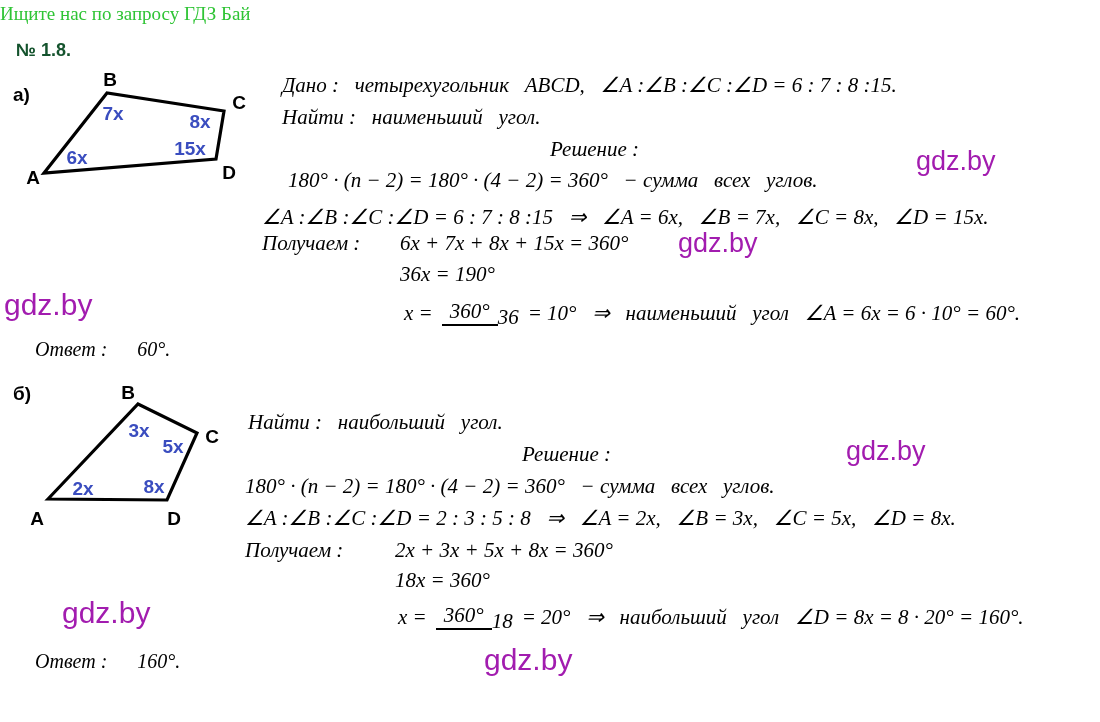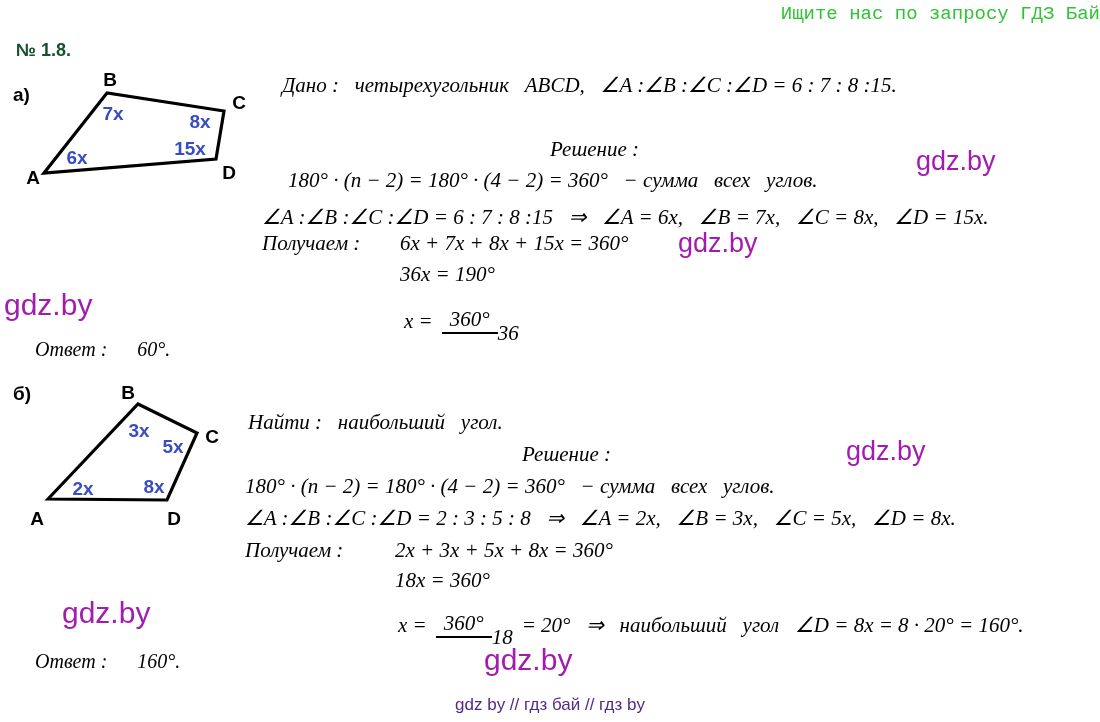--- a/index.html
+++ b/index.html
@@ -9,22 +9,22 @@
     width: 1100px;
     height: 722px;
     background: #ffffff;
     overflow: hidden;
     font-family: "Liberation Serif", serif;
   }
   .abs { position: absolute; }
   .header-line {
     position: absolute;
     top: 3px; left: 0; width: 100%;
-    text-align: right;
-    font-family: Liberation Mono, monospace;
+    text-align: left;
+    font-family: Liberation Serif, serif;
     font-size: 19px;
     font-weight: 500;
     color: #2fc435;
   }
   .footer-line {
     position: absolute;
     top: 695px; left: 0; width: 100%;
     text-align: center;
     font-family: "Liberation Sans", sans-serif;
     font-size: 17px;
@@ -65,21 +65,21 @@
   }
   .frac {
     display: inline-flex;
     flex-direction: row;
     align-items: center;
   }
   .frac .num {
     padding: 0 8px 1px 8px;
     border-bottom: 2px solid #000;
   }
-  .frac .den { padding-top: 9px; margin-top: 16px; }
+  .frac .den { padding-top: 9px; }
   .answer-row {
     display: flex;
     align-items: baseline;
     gap: 30px;
   }
   .answer-row .math { font-size: 20px; }
   svg { display: block; }
   svg .edge { fill: none; stroke: #000; stroke-width: 3.2px; stroke-linejoin: miter; }
   svg text.vertex {
     font-family: "Liberation Sans", sans-serif;
@@ -107,35 +107,37 @@
     <text class="vertex" x="110" y="28" text-anchor="middle">B</text>
     <text class="vertex" x="239" y="51" text-anchor="middle">C</text>
     <text class="vertex" x="229" y="121" text-anchor="middle">D</text>
     <text class="angle" x="77" y="106" text-anchor="middle">6x</text>
     <text class="angle" x="113" y="62" text-anchor="middle">7x</text>
     <text class="angle" x="200" y="70" text-anchor="middle">8x</text>
     <text class="angle" x="190" y="97" text-anchor="middle">15x</text>
   </svg>
 
   <div class="abs math" style="left:282px; top:73px;">Дано :   четырехугольник   ABCD,   ∠A :∠B :∠C :∠D = 6 : 7 : 8 :15.</div>
+  <div class="abs math" style="left:282px; top:105px;">Найти :   наименьший   угол.</div>
   <div class="abs math" style="left:550px; top:137px;">Решение :</div>
   <div class="abs math" style="left:288px; top:168px;">180° · (n − 2) = 180° · (4 − 2) = 360°   − сумма   всех   углов.</div>
   <div class="abs wm" style="left:916px; top:146px;">gdz.by</div>
   <div class="abs math" style="left:262px; top:205px;">∠A :∠B :∠C :∠D = 6 : 7 : 8 :15   ⇒   ∠A = 6x,   ∠B = 7x,   ∠C = 8x,   ∠D = 15x.</div>
   <div class="abs math" style="left:262px; top:231px;">Получаем :</div>
   <div class="abs math" style="left:400px; top:231px;">6x + 7x + 8x + 15x = 360°</div>
   <div class="abs wm" style="left:678px; top:228px;">gdz.by</div>
   <div class="abs math" style="left:400px; top:262px;">36x = 190°</div>
 
   <div class="abs frac-row" style="left:404px; top:296px;">
     <span class="math">x =</span>
     <span class="frac">
       <span class="math num">360°</span>
       <span class="math den">36</span>
     </span>
+    <span class="math">= 10°   ⇒   наименьший   угол   ∠A = 6x = 6 · 10° = 60°.</span>
   </div>
 
   <div class="abs wm wm-big" style="left:4px; top:288px;">gdz.by</div>
 
   <div class="abs answer-row" style="left:35px; top:338px;">
     <span class="math">Ответ :</span>
     <span class="math">60°.</span>
   </div>
 
   <div class="abs part-label" style="left:13px; top:383px;">б)</div>
@@ -171,15 +173,14 @@
   </div>
 
   <div class="abs wm wm-big" style="left:62px; top:596px;">gdz.by</div>
   <div class="abs wm wm-big" style="left:484px; top:643px;">gdz.by</div>
 
   <div class="abs answer-row" style="left:35px; top:650px;">
     <span class="math">Ответ :</span>
     <span class="math">160°.</span>
   </div>
 
-  <div class="footer-line">gdz by  //  гдз бай  //  гдз by</div>
 
 </div>
 
 </body></html>

